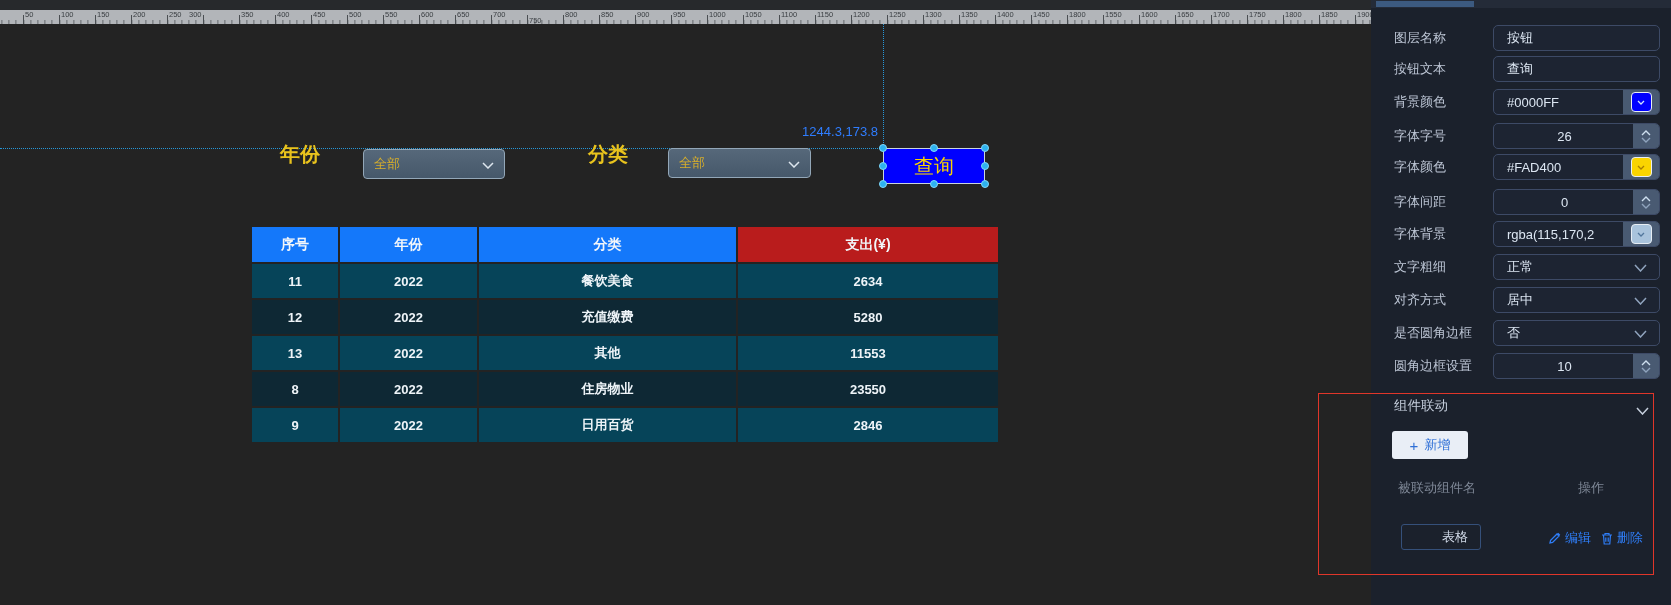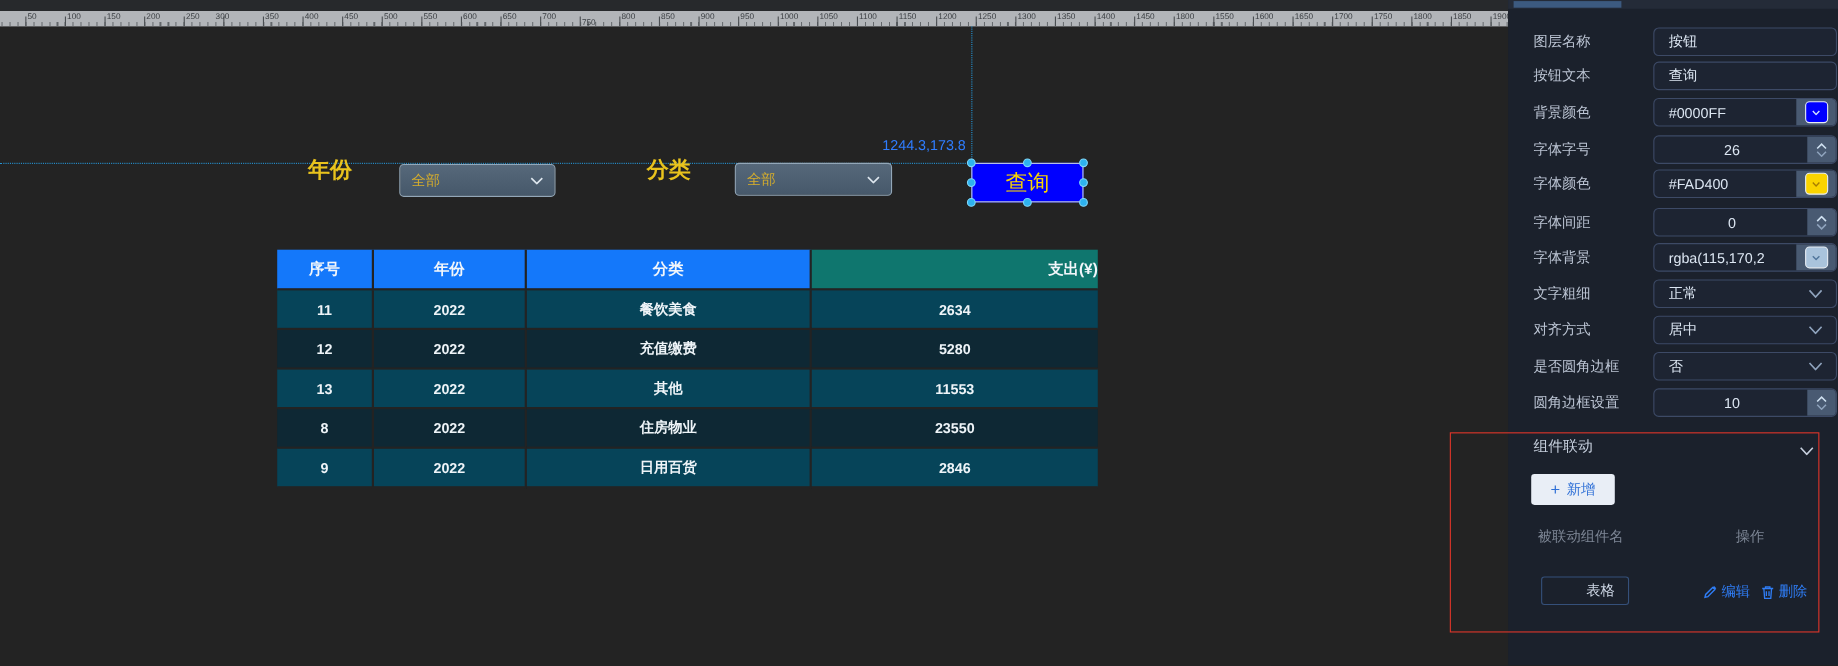--- a/index.html
+++ b/index.html
@@ -49,21 +49,21 @@
 
   
   #panel { position:absolute; left:1371px; top:0; width:300px; height:605px; background:#1b212c; }
   #panel-scroll-track { position:absolute; left:0; top:0; width:300px; height:8px; background:#242b38; }
   #panel-scroll-thumb { position:absolute; left:5px; top:1px; width:98px; height:6px; background:#3c5a80; }
   .p-row { position:absolute; left:0; width:300px; height:26px; }
   .p-label { position:absolute; left:23px; top:50%; transform:translateY(-50%);
     color:#bcc5d4; font-size:13px; white-space:nowrap; }
   .p-input { position:absolute; left:122px; top:0; width:167px; height:26px;
     background:#1d2432; border:1px solid #3d4a66; border-radius:5px;
-    display:flex; align-items:center; overflow:hidden;margin-left:10px; }
+    display:flex; align-items:center; overflow:hidden; }
   .p-input .val { color:#dce6f2; font-size:13px; padding-left:13px; white-space:nowrap; }
   .p-input.num .val { padding-left:0; width:141px; text-align:center; }
   .stepper { position:absolute; right:0; top:0; width:26px; height:100%; background:#495a72;
     display:flex; flex-direction:column; align-items:center; justify-content:center; gap:1px; cursor:pointer; }
   .swatch-box { position:absolute; right:0; top:0; width:36px; height:100%; background:#495a72;
     display:flex; align-items:center; justify-content:center; cursor:pointer; }
   .swatch { width:21px; height:20px; border:1.5px solid #e7edf4; border-radius:4px;
     display:flex; align-items:center; justify-content:center; }
   .sel-chevron { position:absolute; right:12px; top:50%; transform:translateY(-50%); }
 
@@ -100,21 +100,21 @@
       <span class="ruler-label" style="left: 25px;">50</span>
       <div class="major-tick" style="left: 59px;"></div>
       <span class="ruler-label" style="left: 61px;">100</span>
       <div class="major-tick" style="left: 95px;"></div>
       <span class="ruler-label" style="left: 97px;">150</span>
       <div class="major-tick" style="left: 131px;"></div>
       <span class="ruler-label" style="left: 133px;">200</span>
       <div class="major-tick" style="left: 167px;"></div>
       <span class="ruler-label" style="left: 169px;">250</span>
       <div class="major-tick" style="left: 203px;"></div>
-      <span class="ruler-label" style="left: 196px;">300</span>
+      <span class="ruler-label" style="left: 189px;">300</span>
       <div class="major-tick" style="left: 239px;"></div>
       <span class="ruler-label" style="left: 241px;">350</span>
       <div class="major-tick" style="left: 275px;"></div>
       <span class="ruler-label" style="left: 277px;">400</span>
       <div class="major-tick" style="left: 311px;"></div>
       <span class="ruler-label" style="left: 313px;">450</span>
       <div class="major-tick" style="left: 347px;"></div>
       <span class="ruler-label" style="left: 349px;">500</span>
       <div class="major-tick" style="left: 383px;"></div>
       <span class="ruler-label" style="left: 385px;">550</span>
@@ -215,21 +215,21 @@
         <col class="c0">
         <col class="c1">
         <col class="c2">
         <col class="c3">
       </colgroup>
     <thead>
       <tr>
         <th style="background: rgb(20, 120, 250);">序号</th>
         <th style="background: rgb(20, 120, 250);">年份</th>
         <th style="background: rgb(20, 120, 250);">分类</th>
-        <th style="background: #0f766e; text-align: right;">支出(¥)</th>
+        <th style="background: #b91c1c;">支出(¥)</th>
       </tr>
     </thead>
     <tbody>
       <tr class="row-odd">
         <td>11</td>
         <td>2022</td>
         <td>餐饮美食</td>
         <td>2634</td>
       </tr>
       <tr class="row-even">

